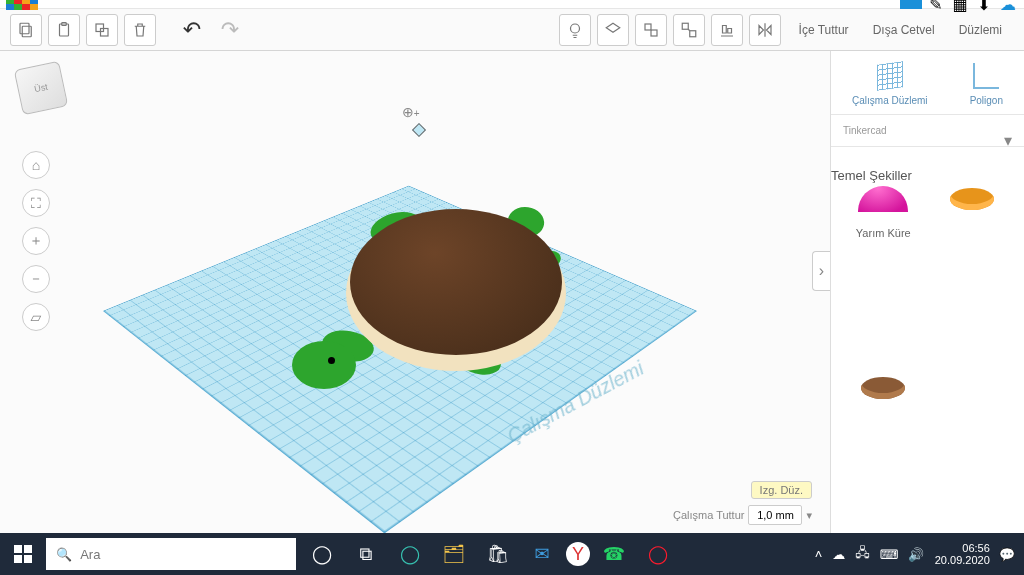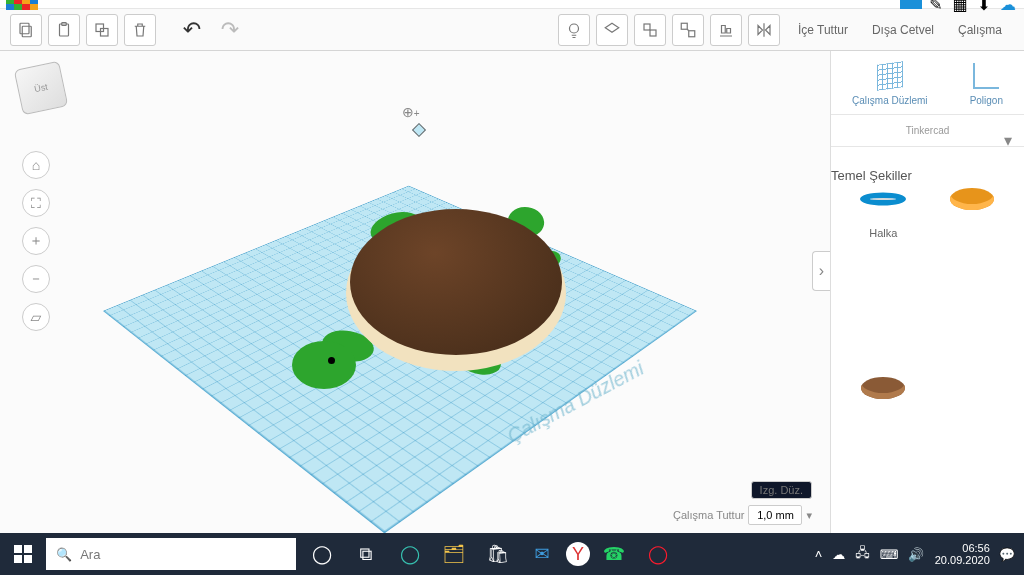--- a/index.html
+++ b/index.html
@@ -146,21 +146,21 @@
     position: absolute; right: 18px; bottom: 8px;
     display: flex; flex-direction: column; align-items: flex-end; gap: 6px;
     font-size: 11px; color: #888;
   }
   .snapctl .row { display: flex; align-items: center; gap: 4px; }
   .snapctl .row input {
     width: 54px; height: 20px; border: 1px solid #ccc; border-radius: 2px;
     font-size: 11px; text-align: center;
   }
   .izg-pill {
-    border: 1px solid #ccc; border-radius: 3px; background: #0f172a;
+    border: 1px solid #ccc; border-radius: 3px; background: #fef9c3;
     padding: 2px 8px; font-size: 11px; color: #777;
   }
 
   .panel-toggle {
     position: absolute; top: 200px; right: 0;
     width: 18px; height: 40px;
     border: 1px solid #ccc; border-right: none;
     border-radius: 4px 0 0 4px;
     background: #fff; display: flex; align-items: center; justify-content: center;
     font-size: 16px; color: #888;
@@ -182,21 +182,21 @@
       repeating-linear-gradient(0deg,#7ab7dd 0 1px,transparent 1px 5px),
       repeating-linear-gradient(90deg,#7ab7dd 0 1px,transparent 1px 5px);
     transform: skewY(-8deg);
   }
   .ruler-icon { width: 26px; height: 26px; border: 2px solid #7ab7dd; border-top: none; border-right: none; }
 
   .panel-head {
     padding: 10px 12px; border-bottom: 1px solid #e6e6e6;
     position: relative;
   }
-  .panel-head .sub { font-size: 10px; color: #999; text-align: center; }
+  .panel-head .sub { font-size: 10px; color: #999; }
   .panel-head .main { font-size: 13px; color: #555; margin-top: 2px; }
   .panel-head .caret { position: absolute; right: 12px; top: 16px; color: #888; }
 
   .shape-grid {
     flex: 1;
     display: grid;
     grid-template-columns: 1fr 1fr;
     gap: 14px 4px;
     padding: 24px 10px 10px;
     overflow: hidden;
@@ -347,21 +347,21 @@
       </svg>
     </div>
   <div class="tbtn">
       <svg class="ico16" viewBox="0 0 24 24">
         <path d="M12 3v18M4 18l6-6-6-6zM20 18l-6-6 6-6z"></path>
       </svg>
     </div>
 
   <span class="lbl">İçe Tuttur</span>
   <span class="lbl">Dışa Cetvel</span>
-  <span class="lbl">Çalışma</span>
+  <span class="lbl">Düzlemi</span>
 </div>
 
 <div class="main">
 
   <div class="canvas">
     <div class="viewcube">Üst</div>
     <div class="navbtns">
       <div>⌂</div>
       <div>⛶</div>
       <div>＋</div>
@@ -420,23 +420,23 @@
 
     <div class="panel-head">
       <div class="sub">Tinkercad</div>
       <div class="main">Temel Şekiller</div>
       <div class="caret">▾</div>
     </div>
 
     <div class="shape-grid">
       <div class="shape-cell">
         <div class="box">
-            <div class="torus"></div>
+            <div class="halfsphere"></div>
           </div>
-        <span>Halka</span>
+        <span>Yarım Küre</span>
       </div>
       <div class="shape-cell">
         <div class="box">
             <div class="blob1"></div>
           </div>
         <span></span>
       </div>
       <div class="shape-cell">
         <div class="box">
             <div class="blob2"></div>

